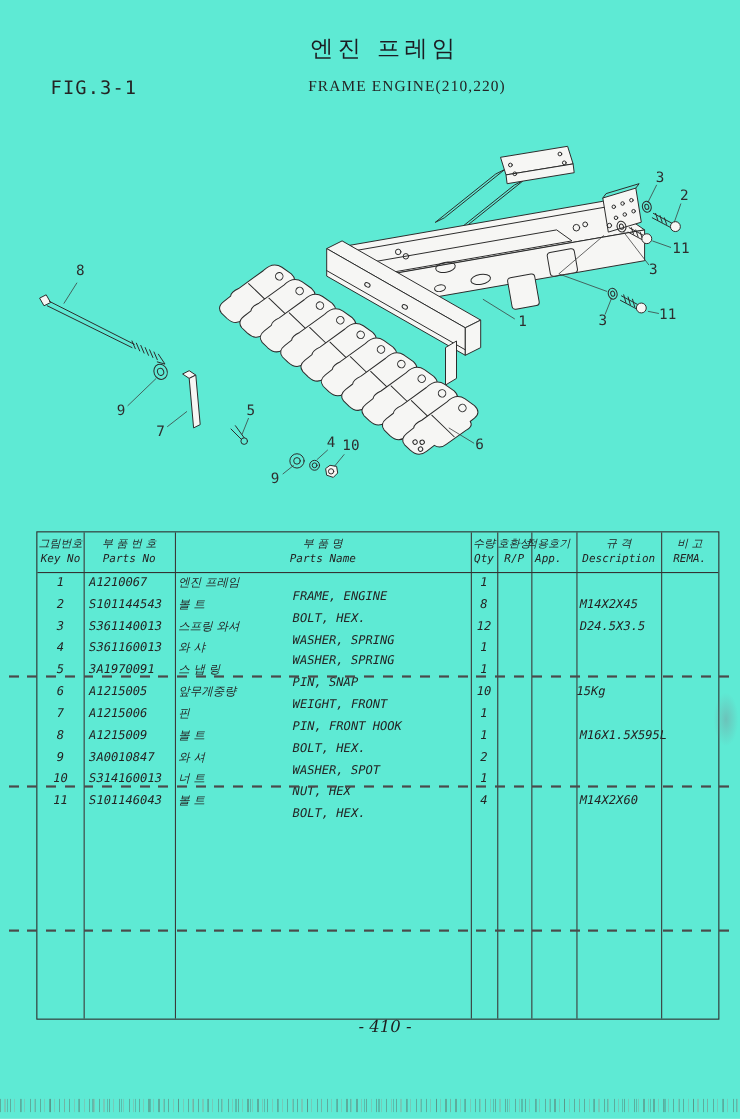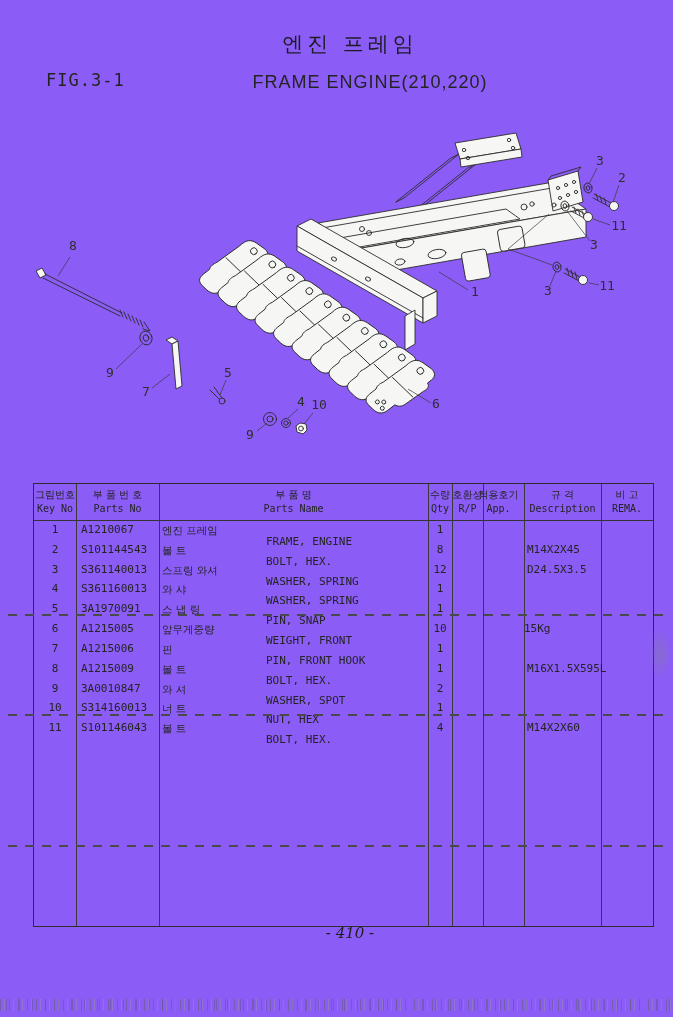--- a/index.html
+++ b/index.html
@@ -1,37 +1,37 @@
 <!DOCTYPE html>
 <html><head>
 <meta charset="utf-8">
 <style>
   html,body{margin:0;padding:0;}
   body{background:#e9e9e7;}
   .page{
     position:relative;width:673px;height:1017px;margin:0 auto;
-    background:#8b5cf6;overflow:hidden;
+    background:#5eead4;overflow:hidden;
     font-family:"DejaVu Sans","Liberation Sans",sans-serif;color:#242424;
   }
   
   .title-kr{position:absolute;top:30px;left:250px;width:200px;text-align:center;
     font-size:21px;letter-spacing:4px;color:#1c1c22;}
   .fig-label{position:absolute;top:70px;left:46px;font-size:17px;letter-spacing:1px;
     font-family:"DejaVu Sans Mono","DejaVu Sans",monospace;}
   .title-en{position:absolute;top:72px;left:230px;width:280px;text-align:center;
-    font-size:18px;letter-spacing:1px;font-family:Liberation Sans, sans-serif;}
+    font-size:14px;letter-spacing:1px;font-family:Liberation Serif, serif;}
   
   #diagram-svg{position:absolute;left:0;top:0;}
   .dwg{stroke:#2b2b2b;stroke-width:0.9;fill:none;stroke-linejoin:round;stroke-linecap:round;}
   .dwg-fill{stroke:#2b2b2b;stroke-width:0.9;fill:#f6f6f4;stroke-linejoin:round;}
   .thin{stroke:#3a3a3a;stroke-width:0.7;fill:none;}
   .callout-text{font-family:"DejaVu Sans Mono","DejaVu Sans",monospace;font-size:13px;fill:#2e2e2e;}
   
   .parts-table{position:absolute;left:33px;top:483px;width:619px;height:442px;
-    border:1.5px solid #2e2e2e;box-sizing:content-box;}
+    border:1.5px solid #2e2e2e;box-sizing:content-box;font-style:italic;}
   .v-line{position:absolute;top:0;bottom:0;width:0;border-left:1px solid #3a3a3a;}
   .h-sep{position:absolute;left:0;right:0;top:36px;height:0;border-top:1.2px solid #333;}
   .th{position:absolute;top:0;height:36px;text-align:center;overflow:hidden;}
   .th .kr{font-size:10px;line-height:15px;padding-top:3px;white-space:nowrap;}
   .th .en{font-size:10px;line-height:14px;white-space:nowrap;
     font-family:"DejaVu Sans Mono","DejaVu Sans",monospace;}
   .t-row{position:absolute;left:0;right:0;height:20px;line-height:20px;font-size:11px;}
   .cell{position:absolute;white-space:nowrap;top:0;
     font-family:"DejaVu Sans Mono","DejaVu Sans",monospace;}
   .cell.kr-name{font-family:"DejaVu Sans","Liberation Sans",sans-serif;font-size:10.5px;}

